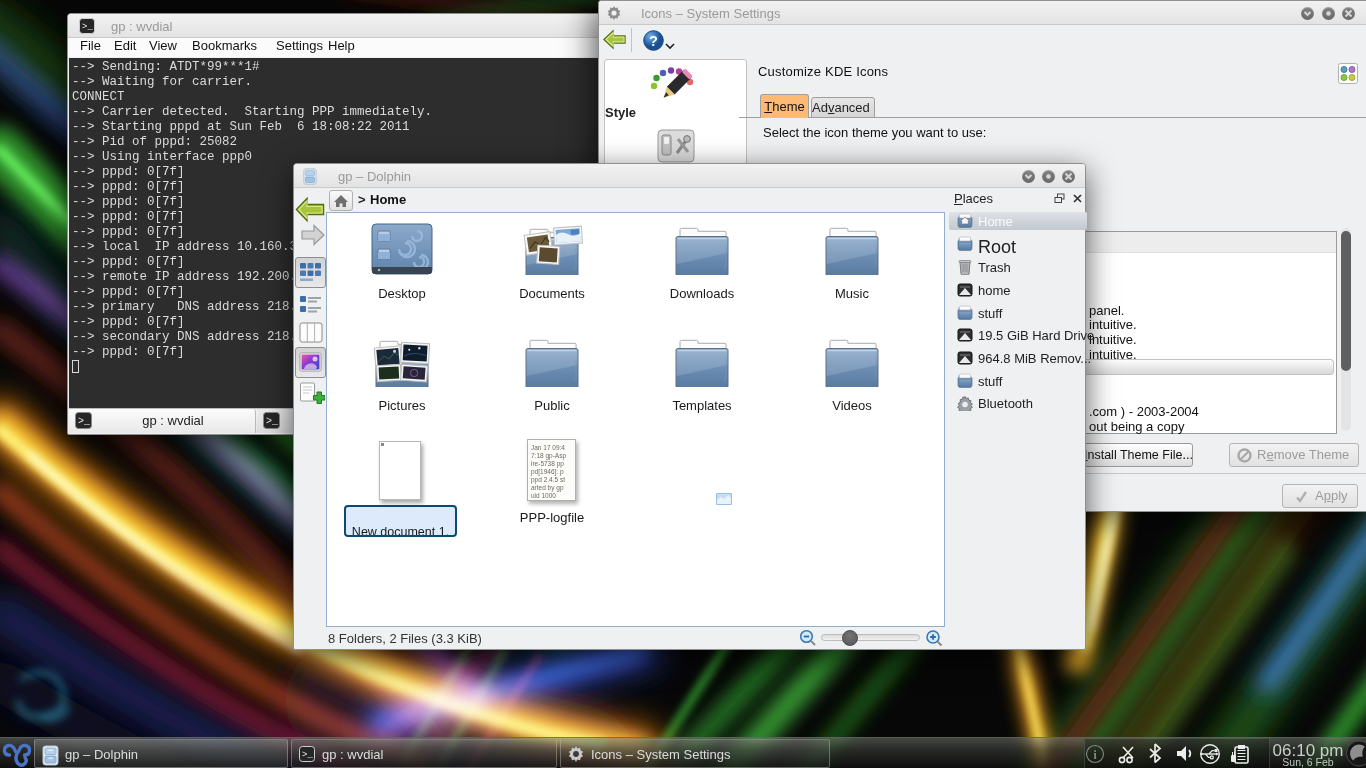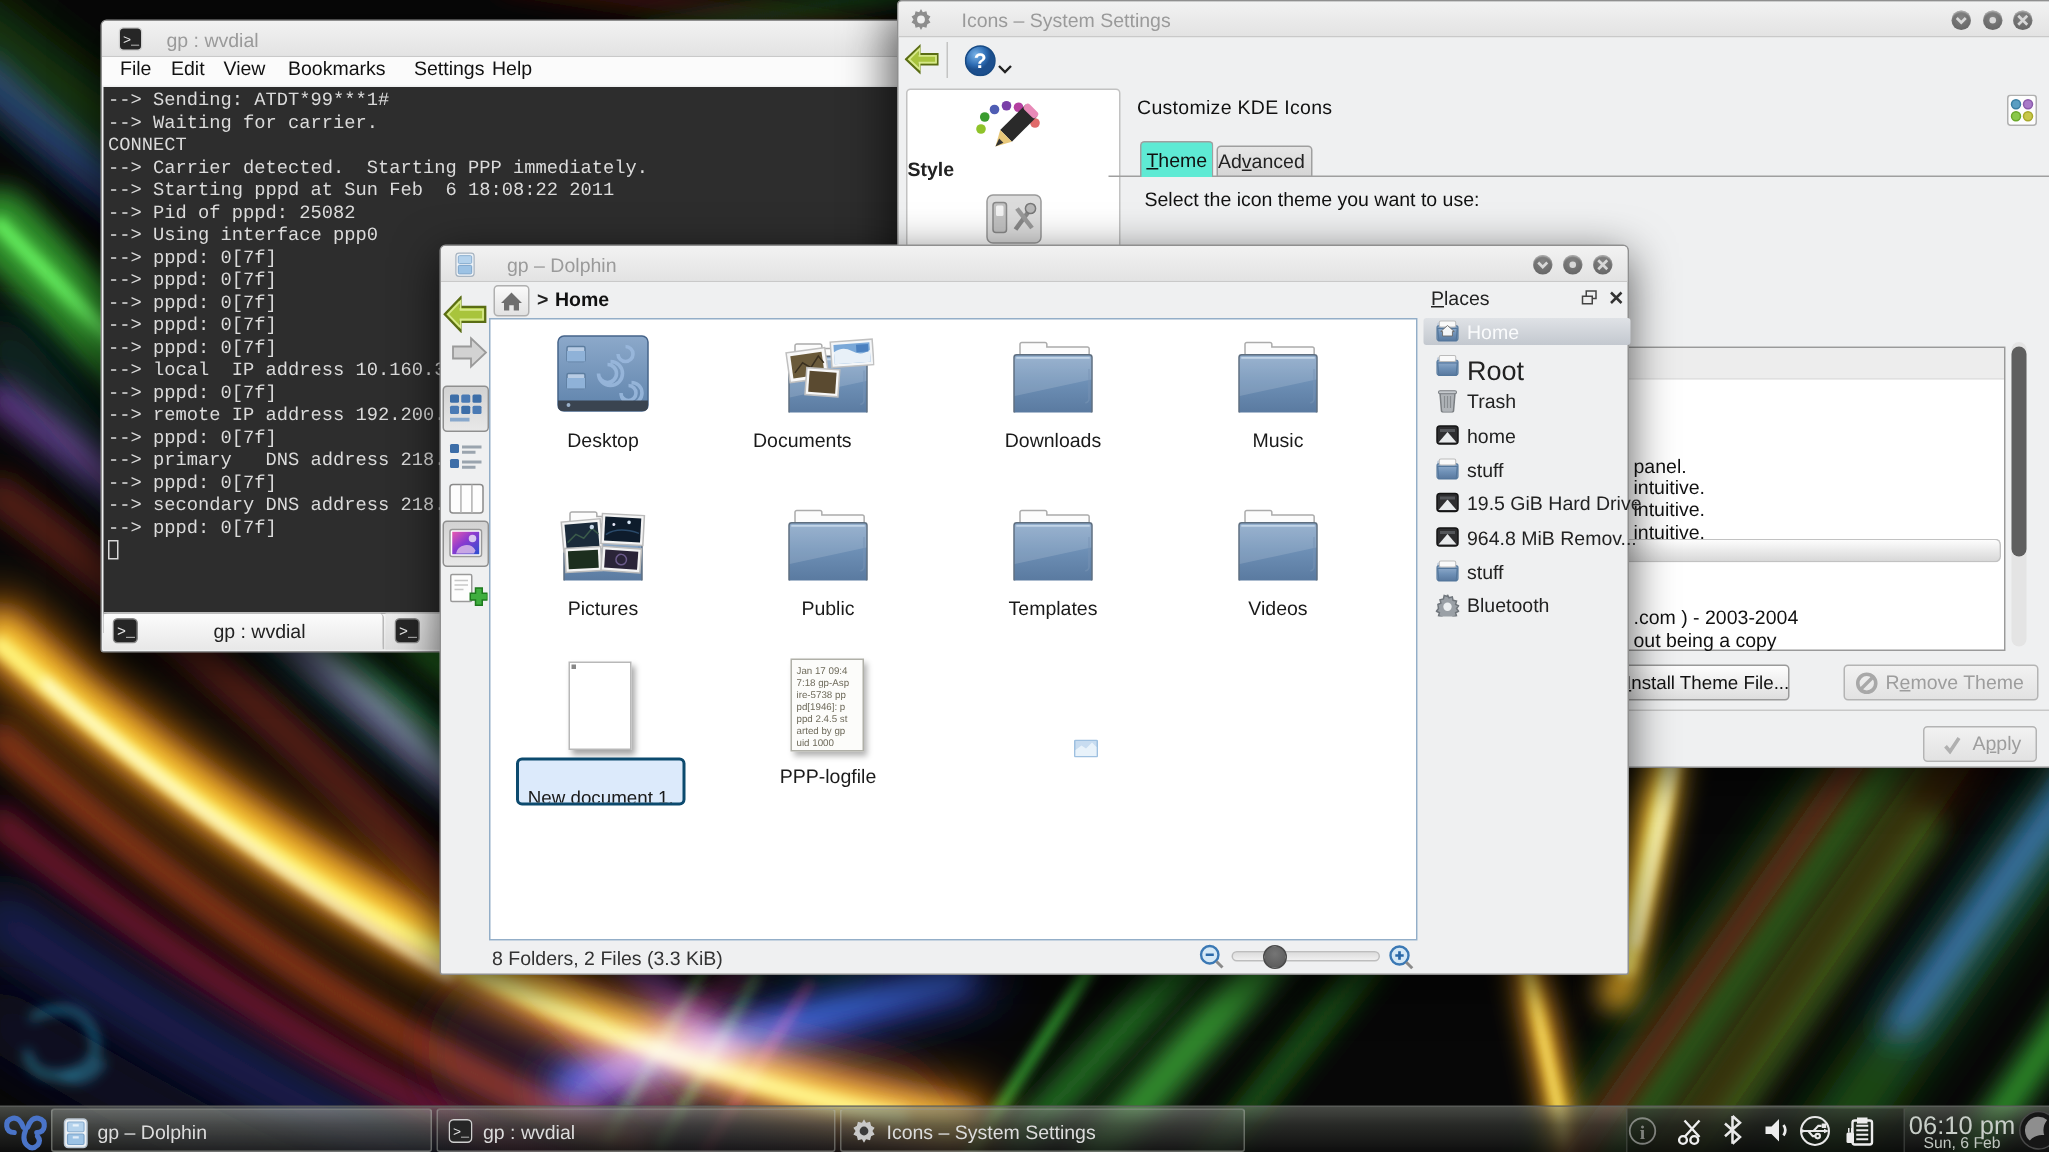--- a/index.html
+++ b/index.html
@@ -229,21 +229,21 @@
   <div class="abs" style="left:159px;top:63px;font-size:13px;font-weight:normal;letter-spacing:.2px;color:#111">Customize KDE Icons</div>
   <svg class="abs" style="left:739px;top:62px" width="20" height="21" viewBox="0 0 20 21">
         <rect x="0.5" y="0.5" width="19" height="20" rx="2" fill="#fdfdfd" stroke="#b0b0b0"></rect>
         <circle cx="6" cy="6.5" r="3" fill="#5a9ec2" stroke="#3a7ea2"></circle>
         <circle cx="14" cy="6.5" r="3" fill="#a87ac8" stroke="#8a5aaa"></circle>
         <circle cx="6" cy="14.5" r="3" fill="#8ac84a" stroke="#6aa82a"></circle>
         <circle cx="14" cy="14.5" r="3" fill="#c8c84a" stroke="#a8a82a"></circle>
       </svg>
 
   <div class="abs" style="left:140px;top:116px;width:629px;height:1px;background:#9f9f9f"></div>
-  <div class="abs" style="left:161px;top:93px;width:49px;height:24px;background:#5eead4;border:1px solid #9f9f9f;border-bottom:none;border-radius:3px 3px 0 0;font-size:13px;color:#111;text-align:center;line-height:23px"><span style="text-decoration:underline">T</span>heme</div>
+  <div class="abs" style="left:161px;top:93px;width:49px;height:24px;background:#fdba74;border:1px solid #9f9f9f;border-bottom:none;border-radius:3px 3px 0 0;font-size:13px;color:#111;text-align:center;line-height:23px"><span style="text-decoration:underline">T</span>heme</div>
   <div class="abs" style="left:212px;top:96px;width:64px;height:21px;background:linear-gradient(#e6e6e6,#d6d6d6);border:1px solid #9f9f9f;border-radius:3px 3px 0 0;font-size:13px;color:#222;line-height:20px">Ad<span style="text-decoration:underline">v</span>anced</div>
   <div class="abs" style="left:164px;top:124px;font-size:13px;color:#111">Select the icon theme you want to use:</div>
 
   <div class="abs" style="left:162px;top:230px;width:576px;height:203px;background:#fff;border:1px solid #9a9a9a">
     <div class="abs" style="left:0;top:0;width:100%;height:21px;background:#ededed;border-bottom:1px solid #e0e0e0"></div>
     <div class="abs" style="left:327px;top:71px;font-size:13px;color:#111">panel.</div>
     <div class="abs" style="left:327px;top:85px;font-size:13px;color:#111">intuitive.</div>
     <div class="abs" style="left:327px;top:100px;font-size:13px;color:#111">intuitive.</div>
     <div class="abs" style="left:327px;top:115px;font-size:13px;color:#111">intuitive.</div>
     <div class="abs" style="left:0;top:127px;width:572px;height:16px;background:linear-gradient(#fdfdfd,#d8d8d8);border:1px solid #c2c2c2;border-radius:0 4px 4px 0;border-left:none"></div>
@@ -421,21 +421,21 @@
           <rect x="50" y="9" width="8" height="5" fill="#4a80c0"></rect>
         </g>
       </svg>
   <svg class="abs" style="left:377px;top:57px" width="62" height="54" viewBox="0 0 62 54">
         <use href="#fold" y="3"></use>
       </svg>
   <svg class="abs" style="left:527px;top:57px" width="62" height="54" viewBox="0 0 62 54">
         <use href="#fold" y="3"></use>
       </svg>
   <div class="abs" style="left:58px;top:122px;width:100px;text-align:center;font-size:13px;color:#1a1a1a">Desktop</div>
-  <div class="abs" style="left:208px;top:122px;width:100px;text-align:left;font-size:13px;color:#1a1a1a">Documents</div>
+  <div class="abs" style="left:208px;top:122px;width:100px;text-align:center;font-size:13px;color:#1a1a1a">Documents</div>
   <div class="abs" style="left:358px;top:122px;width:100px;text-align:center;font-size:13px;color:#1a1a1a">Downloads</div>
   <div class="abs" style="left:508px;top:122px;width:100px;text-align:center;font-size:13px;color:#1a1a1a">Music</div>
   
   <svg class="abs" style="left:77px;top:169px" width="62" height="54" viewBox="0 0 62 54">
         <use href="#fold" y="4"></use>
         <g transform="rotate(-5 16 24)">
           <rect x="4" y="14" width="26" height="20" fill="#f4f4f4" stroke="#bbb"></rect>
           <rect x="6" y="16" width="22" height="16" fill="#1a2a3a"></rect>
           <path d="M7 28 l6-5 5 3 6-6 4 4" stroke="#3a5a4a" fill="none"></path>
           <circle cx="24" cy="19" r="1.5" fill="#c8d8e8"></circle>

